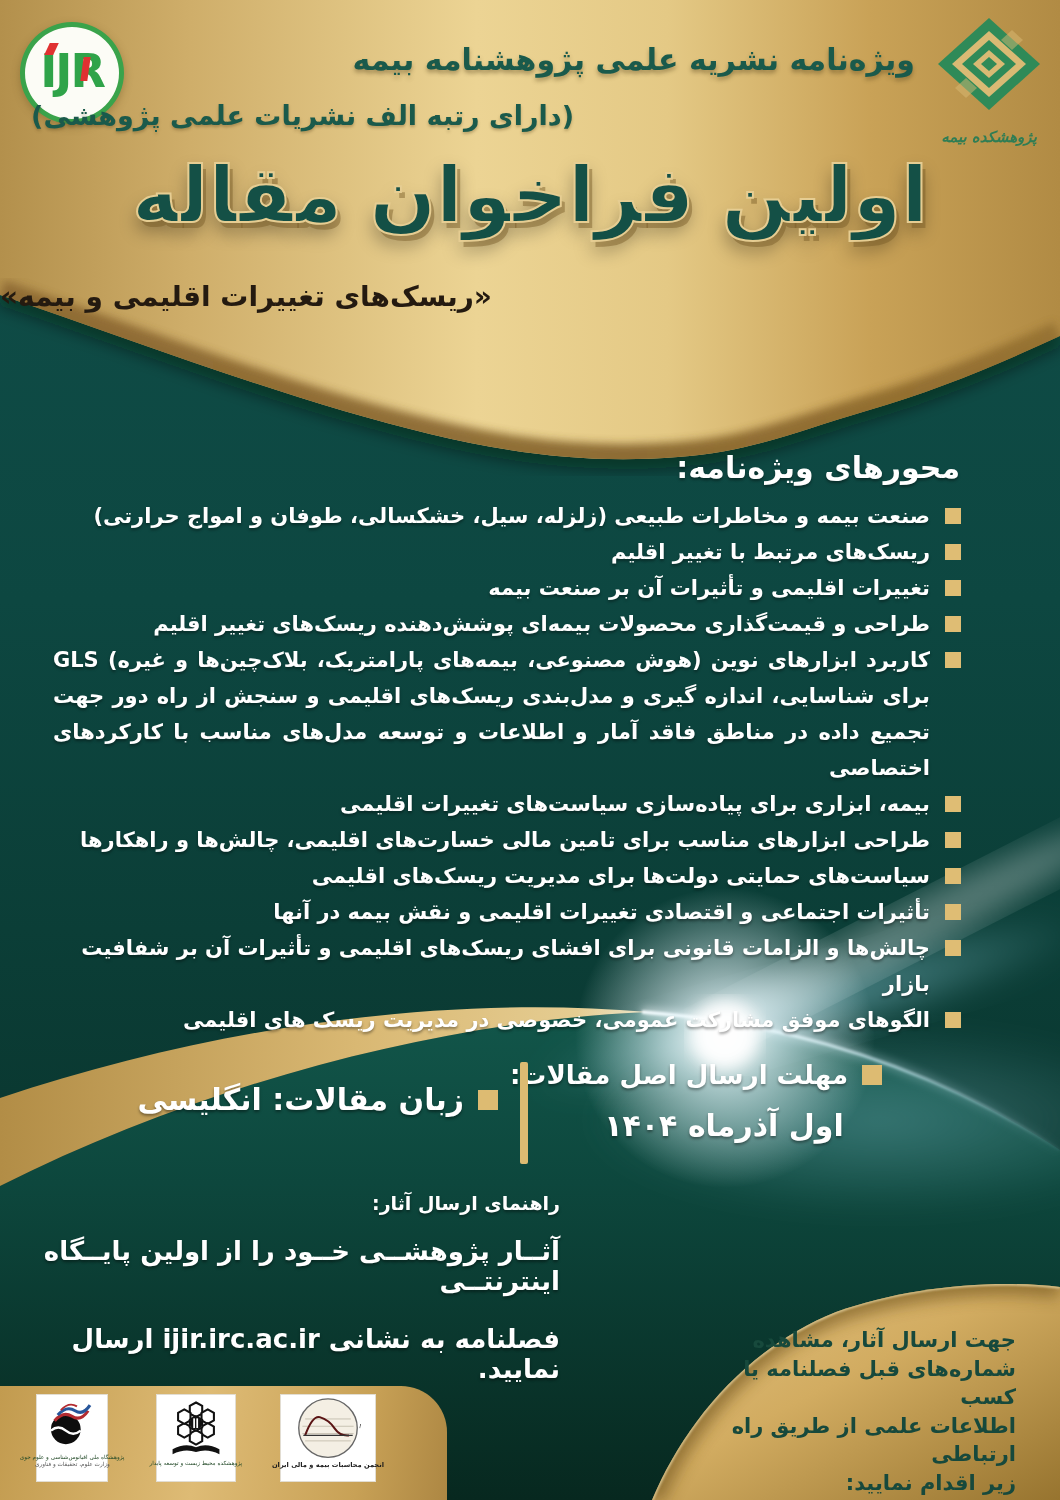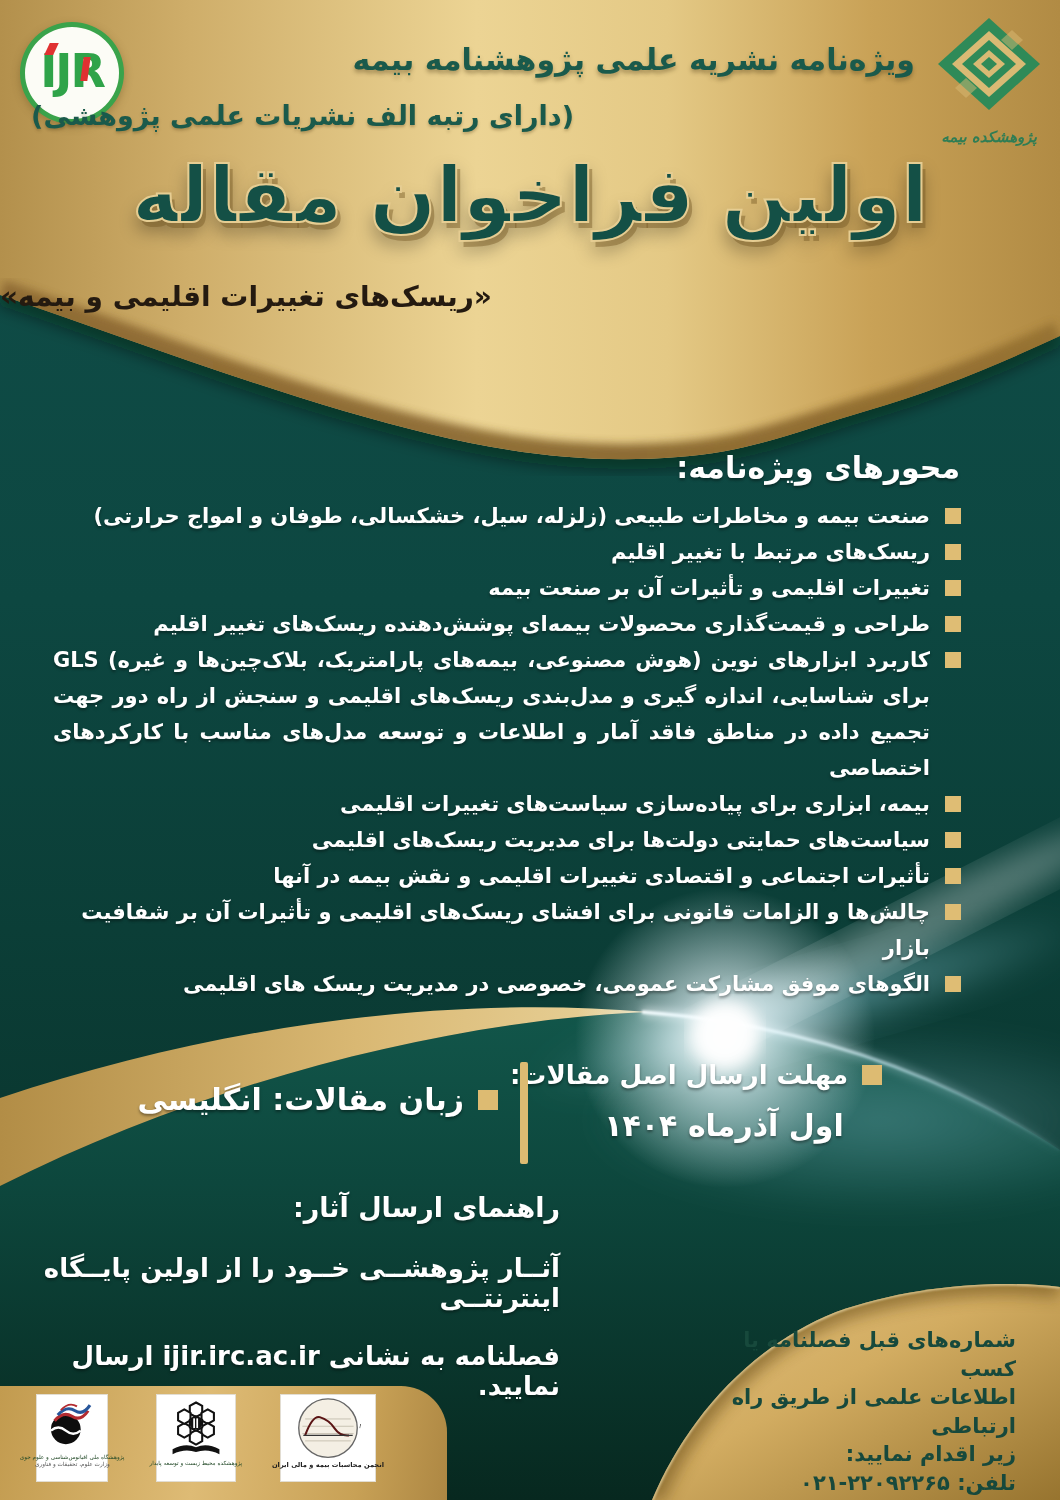--- a/index.html
+++ b/index.html
@@ -30,21 +30,21 @@
   .deadline-block{top:1060px;right:178px;color:#fff;text-shadow:0 2px 3px rgba(0,0,0,.4);}
   .inline-row{display:flex;flex-direction:row;align-items:center;}
   .inline-row .bullet-lg{flex:0 0 20px;width:20px;height:20px;background:#ddbb72;margin-left:14px;}
   .deadline-label{font-size:26px;font-weight:bold;white-space:nowrap;}
   .deadline-date{font-size:30px;font-weight:bold;margin-top:18px;width:260px;text-align:center;margin-right:28px;}
   .v-divider{position:absolute;left:520px;top:1062px;width:8px;height:102px;background:#ddbb72;border-radius:2px;z-index:2;}
   .language-block{top:1082px;right:562px;color:#fff;text-shadow:0 2px 3px rgba(0,0,0,.4);}
   .language-label{font-size:30px;font-weight:bold;white-space:nowrap;}
   .guide-block{top:1192px;right:500px;width:530px;text-align:right;color:#fff;
     text-shadow:0 2px 3px rgba(0,0,0,.4);}
-  .guide-heading{font-size:27px;font-weight:bold;margin-bottom:30px;}
+  .guide-heading{font-size:19px;font-weight:bold;margin-bottom:22px;}
   .guide-line{font-size:26px;font-weight:bold;margin-bottom:28px;}
   .guide-url{font-weight:bold;}
   .contact-block{top:1326px;right:44px;width:310px;text-align:right;color:#17493c;
     font-size:21px;font-weight:bold;line-height:28.5px;z-index:3;}
   .logos-panel{position:absolute;left:0;top:1386px;width:447px;height:114px;z-index:2;
     background:linear-gradient(100deg,#c29b4f 0%,#debb75 45%,#c8a156 80%,#ad8743 100%);
     border-top-right-radius:46px;}
   .logo-box{position:absolute;top:8px;background:#fff;border:1px solid #e2ddd2;height:88px;
     display:flex;flex-direction:column;align-items:center;justify-content:flex-start;padding:2px;}
   .logo-box.b1{left:36px;width:72px;}
@@ -210,20 +210,24 @@
     <div class="topic-item justify">
       <span class="bullet"></span>
       <span class="t-text">کاربرد ابزارهای نوین (هوش مصنوعی، بیمه‌های پارامتریک، بلاک‌چین‌ها و غیره) GLS برای شناسایی، اندازه گیری و مدل‌بندی ریسک‌های اقلیمی و سنجش از راه دور جهت تجمیع داده در مناطق فاقد آمار و اطلاعات و توسعه مدل‌های مناسب با کارکردهای اختصاصی</span>
     </div>
     <div class="topic-item">
       <span class="bullet"></span>
       <span class="t-text">بیمه، ابزاری برای پیاده‌سازی سیاست‌های تغییرات اقلیمی</span>
     </div>
     <div class="topic-item">
       <span class="bullet"></span>
+      <span class="t-text">طراحی ابزارهای مناسب برای تامین مالی خسارت‌های اقلیمی، چالش‌ها و راهکارها</span>
+    </div>
+    <div class="topic-item">
+      <span class="bullet"></span>
       <span class="t-text">سیاست‌های حمایتی دولت‌ها برای مدیریت ریسک‌های اقلیمی</span>
     </div>
     <div class="topic-item">
       <span class="bullet"></span>
       <span class="t-text">تأثیرات اجتماعی و اقتصادی تغییرات اقلیمی و نقش بیمه در آنها</span>
     </div>
     <div class="topic-item">
       <span class="bullet"></span>
       <span class="t-text">چالش‌ها و الزامات قانونی برای افشای ریسک‌های اقلیمی و تأثیرات آن بر شفافیت بازار</span>
     </div>
@@ -254,20 +258,21 @@
     <div class="guide-heading">راهنمای ارسال آثار:</div>
     <div class="guide-line">آثــار پژوهشــی خــود را از اولین پایــگاه اینترنتــی</div>
     <div class="guide-line">
       <span>فصلنامه به نشانی</span>
       <span class="guide-url" dir="ltr">ijir.irc.ac.ir</span>
       <span>ارسال نمایید.</span>
     </div>
   </div>
 
   <div class="txt contact-block">
+    <div>جهت ارسال آثار، مشاهده</div>
     <div>شماره‌های قبل فصلنامه یا کسب</div>
     <div>اطلاعات علمی از طریق راه ارتباطی</div>
     <div>زیر اقدام نمایید:</div>
     <div>
       <span>تلفن:</span>
       <span dir="ltr">۰۲۱-۲۲۰۹۲۲۶۵</span>
     </div>
   </div>
 
   <div class="logos-panel">

